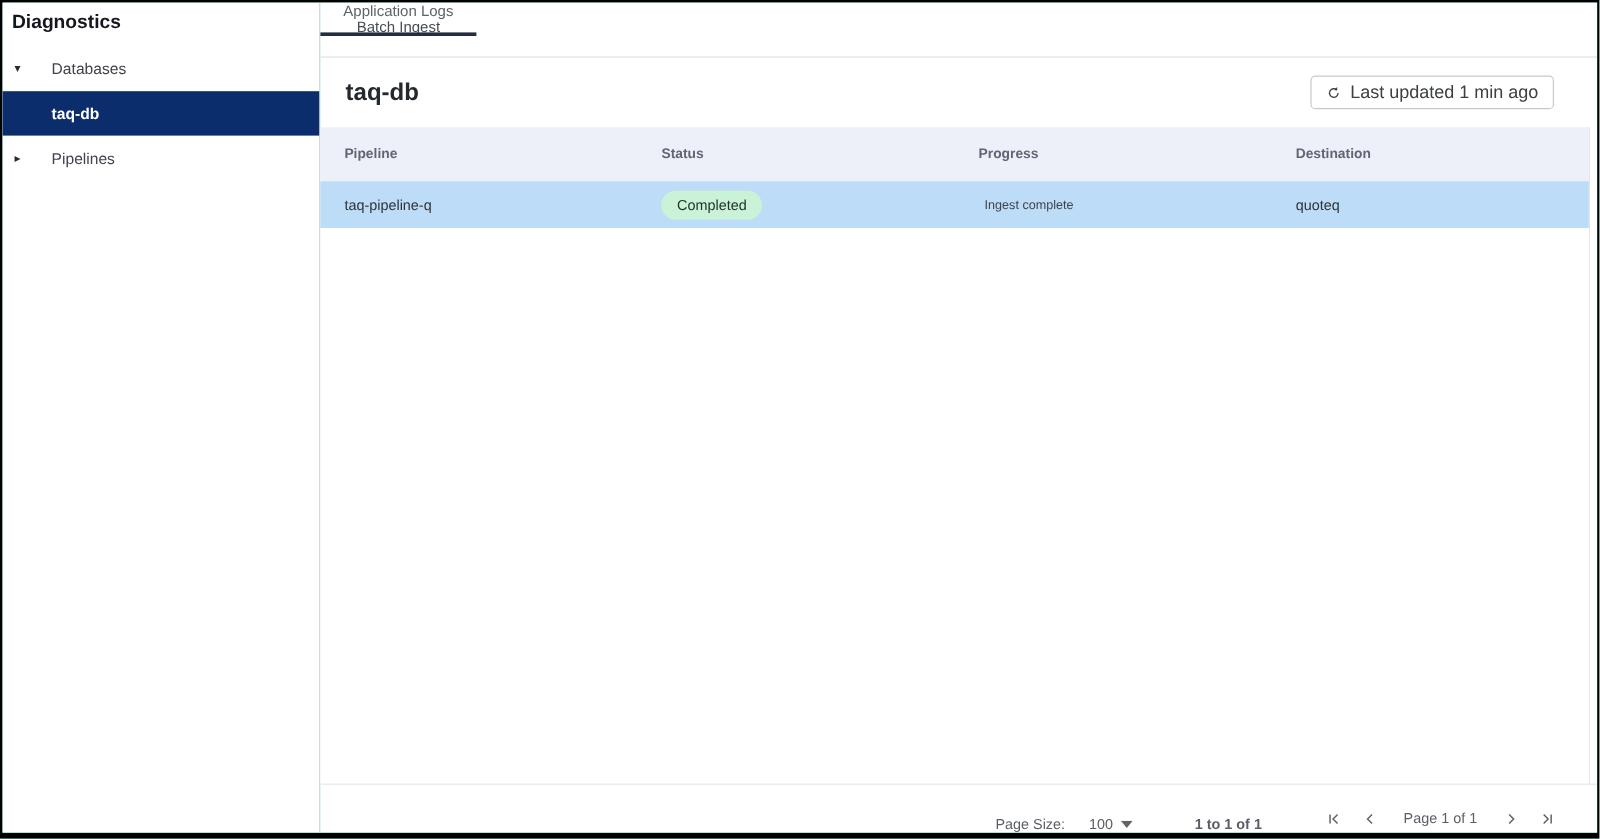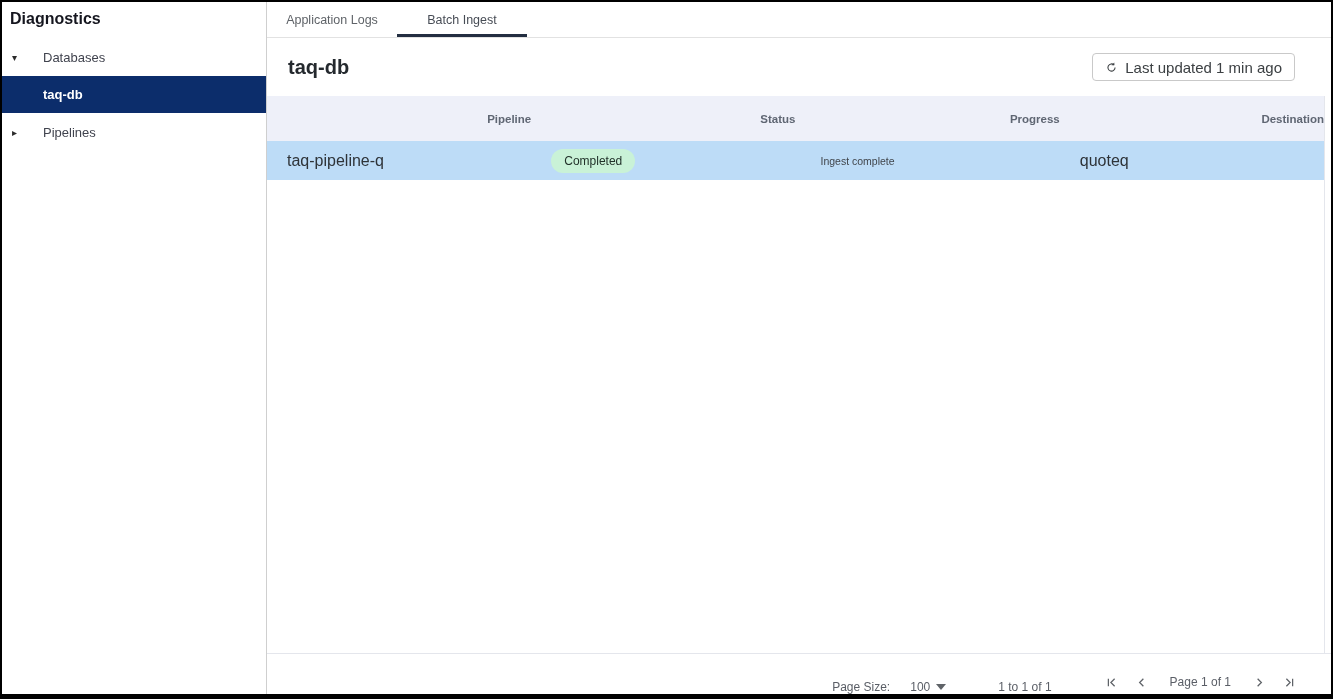--- a/index.html
+++ b/index.html
@@ -24,54 +24,54 @@
   .tree-item { display:flex; align-items:center; height: 30px; cursor:pointer; }
   .tree-item .caret { width: 18px; margin-left: 10px; font-size: 10px; color:#2b2b2b; font-family:"DejaVu Sans",sans-serif; text-align:left; }
   .tree-item .tree-label { font-size: 13px; color:#40434e; margin-left: 13px; }
   .tree-item.selected { background: var(--accent); height: 37px; margin-top: 4px; margin-bottom: 4px; }
   .tree-item.selected .tree-label { color:#fff; font-weight:bold; margin-left: 41px; }
   .tree-item.databases { margin-top: 8px; }
 
   
   .main { flex:1; display:flex; flex-direction:column; background:#fff; }
 
-  .tab-bar { height: 36px; display:flex; border-bottom: 1px solid #e2e2e2; }
+  .tab-bar { height: 46px; display:flex; border-bottom: 1px solid #e2e2e2; flex-direction: column; }
   .tab { width: 130px; display:flex; align-items:center; justify-content:center; font-size: 12.5px; color:#5f6368; cursor:pointer; position:relative; }
   .tab.active { color:#474c55; }
   .tab.active::after { content:""; position:absolute; left:0; right:0; bottom:0; height:3px; background: var(--tab_underline); }
 
   .title-row { height: 58px; display:flex; align-items:center; padding: 0 36px 0 21px; }
   .page-title { font-size: 20px; color:#24292e; flex:1; }
   .refresh-button {
     display:flex; align-items:center; gap:7px; height:28px; padding:0 12px;
     border:1px solid #c9c9c9; border-radius:4px; background:#fff;
     font-size:15px; color:#3c4043; cursor:pointer; font-family:"Liberation Sans",sans-serif;
   }
 
   .grid-section { flex:1; display:flex; flex-direction:column; margin-right:6px; border-right:1px solid #e4e6ec; }
-  .grid-header { height: 45px; background: var(--header_bg); display:flex; align-items:center;text-align:right; }
+  .grid-header { height: 45px; background: var(--header_bg); display:flex; align-items:center; }
   .grid-col { width: 25%; padding-left: 20px; }
   .grid-header .grid-col { font-size: 11.5px; font-weight: bold; color:#5f6673; }
   .grid-row { height: 39px; background: var(--row_highlight); display:flex; align-items:center; cursor:pointer; }
-  .grid-row .cell-text { font-size: 16px; color:#2e3338; }
+  .grid-row .cell-text { font-size: 12px; color:#2e3338; }
   .status-badge {
     display:inline-block; background: var(--badge_bg); color:#22322a;
     font-size: 12px; padding: 5px 13px; border-radius: 14px;
   }
   .progress-wrap { display:flex; flex-direction:row; gap:5px; padding-right: 18px; }
   .progress-track { height: 4px; border-radius: 2px; background: transparent; overflow:hidden; }
   .progress-fill { height: 100%; background: var(--progress_green); border-radius: 2px; }
   .progress-label { font-size: 10.5px; color:#40454b; }
   .grid-empty { flex:1; background:#fff; }
 
   
   .footer { height: 41px; border-top: 1px solid #e4e6ec; display:flex; align-items:flex-end; justify-content:flex-end; padding-right: 30px; font-size: 12px; color:#5a5e66; }
   .page-size-group { display:flex; align-items:center; }
   .page-size-select { display:flex; align-items:center; gap: 6px; margin-left: 20px; cursor:pointer; }
-  .range-text { margin-left: 52px; }
+  .range-text { margin-left: 52px; font-weight: bold; }
   .nav-group { display:flex; align-items:center; margin-left: 48px; gap: 6px; }
   .nav-btn { width: 24px; height: 24px; display:flex; align-items:center; justify-content:center; cursor:pointer; background:none; border:none; padding:0; }
   .page-text { margin: 0 10px; }
   .icon { display:inline-flex; align-items:center; }
 </style>
 </head>
 <body>
 
 <div class="frame">
 

